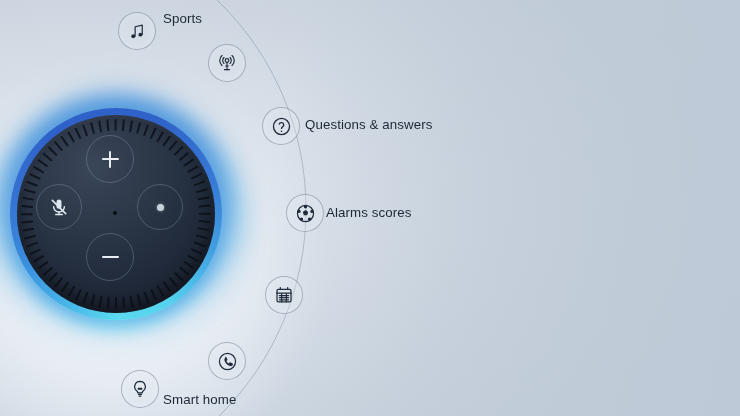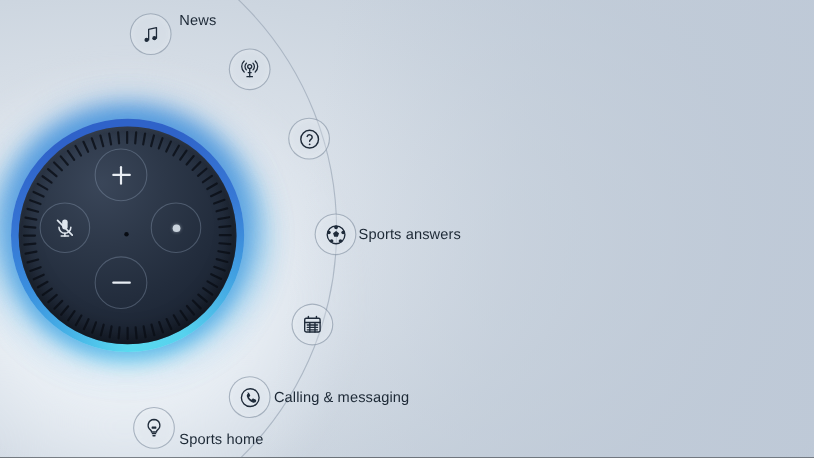--- a/index.html
+++ b/index.html
@@ -338,21 +338,21 @@
     <div class="center-hole"></div>
   </div>
 
   <div class="node" style="left:118px; top:12px;">
     <svg width="19" height="19" viewBox="0 0 24 24" fill="none" stroke="#1f2b3a" stroke-width="1.5" stroke-linecap="round" stroke-linejoin="round">
       <path d="M9 18V6l9-2v12"></path>
       <circle cx="6.6" cy="18" r="2.4" fill="#1f2b3a" stroke="none"></circle>
       <circle cx="15.6" cy="16" r="2.4" fill="#1f2b3a" stroke="none"></circle>
     </svg>
   </div>
-  <div class="label" style="left:163px; top:12px;">News</div>
+  <div class="label" style="left:163px; top:12px;">Sports</div>
 
   <div class="node" style="left:208px; top:44px;">
     <svg width="20" height="20" viewBox="0 0 24 24" fill="none" stroke="#1f2b3a" stroke-width="1.4" stroke-linecap="round" stroke-linejoin="round">
       <circle cx="12" cy="9" r="2.2"></circle>
       <path d="M8.4 5.4a5 5 0 0 0 0 7.2"></path>
       <path d="M15.6 5.4a5 5 0 0 1 0 7.2"></path>
       <path d="M6 3a8 8 0 0 0 0 12"></path>
       <path d="M18 3a8 8 0 0 1 0 12"></path>
       <path d="M12 11.2V20"></path>
       <path d="M9 20h6"></path>
@@ -360,56 +360,56 @@
     </svg>
   </div>
 
   <div class="node" style="left:262px; top:107px;">
     <svg width="21" height="21" viewBox="0 0 24 24" fill="none" stroke="#1f2b3a" stroke-width="1.5" stroke-linecap="round" stroke-linejoin="round">
       <circle cx="12" cy="12" r="9.2"></circle>
       <path d="M9.4 9.2a2.7 2.7 0 0 1 5.2 1c0 1.9-2.6 2.2-2.6 4"></path>
       <circle cx="12" cy="17.4" r="0.95" fill="#1f2b3a" stroke="none"></circle>
     </svg>
   </div>
+  <div class="label" style="left:305px; top:118px;">Questions &amp; answers</div>
 
   <div class="node" style="left:286px; top:194px;">
     <svg width="21" height="21" viewBox="0 0 24 24" fill="none" stroke="#1f2b3a" stroke-width="1.4">
       <circle cx="12" cy="12" r="9.2"></circle>
       <polygon points="12,8.1 15.1,10.35 13.9,14 10.1,14 8.9,10.35" fill="#1f2b3a" stroke="none"></polygon>
       <circle cx="12" cy="4.3" r="1.9" fill="#1f2b3a" stroke="none"></circle>
       <circle cx="19.4" cy="9.6" r="1.9" fill="#1f2b3a" stroke="none"></circle>
       <circle cx="16.6" cy="18.4" r="1.9" fill="#1f2b3a" stroke="none"></circle>
       <circle cx="7.4" cy="18.4" r="1.9" fill="#1f2b3a" stroke="none"></circle>
       <circle cx="4.6" cy="9.6" r="1.9" fill="#1f2b3a" stroke="none"></circle>
     </svg>
   </div>
-  <div class="label" style="left:326px; top:206px;">Sports answers</div>
+  <div class="label" style="left:326px; top:206px;">Alarms scores</div>
 
   <div class="node" style="left:265px; top:276px;">
     <svg width="20" height="20" viewBox="0 0 24 24" fill="none" stroke="#1f2b3a" stroke-width="1.5" stroke-linecap="round" stroke-linejoin="round">
       <rect x="3.6" y="5.2" width="16.8" height="15" rx="1.6"></rect>
       <path d="M3.6 9.8h16.8"></path>
       <path d="M7.6 5.2V3.2"></path>
       <path d="M16.4 5.2V3.2"></path>
       <path d="M6.4 12.6h11.2M6.4 15.2h11.2M6.4 17.8h11.2"></path>
       <path d="M9.2 10.6v9.6M14.8 10.6v9.6"></path>
     </svg>
   </div>
 
   <div class="node" style="left:208px; top:342px;">
     <svg width="21" height="21" viewBox="0 0 24 24" fill="none" stroke="#1f2b3a" stroke-width="1.4" stroke-linecap="round" stroke-linejoin="round">
       <circle cx="12" cy="12" r="9.2"></circle>
       <path d="M8.9 6.9c.8-.5 1.6-.2 2 .6l.9 1.7c.3.6.2 1.2-.3 1.6l-.8.6c.5 1.3 1.5 2.3 2.8 2.8l.6-.8c.4-.5 1-.6 1.6-.3l1.7.9c.8.4 1.1 1.2.6 2-.6 1-1.7 1.5-2.9 1.2-3.2-.7-5.9-3.4-6.6-6.6-.3-1.2.2-2.3 1.2-2.9" fill="#1f2b3a" stroke="none"></path>
     </svg>
   </div>
-  <div class="label" style="left:249px; top:354px;">Calling &amp; messaging</div>
 
   <div class="node" style="left:121px; top:370px;">
     <svg width="20" height="20" viewBox="0 0 24 24" fill="none" stroke="#1f2b3a" stroke-width="1.5" stroke-linecap="round" stroke-linejoin="round">
       <path d="M12 2.8a6.4 6.4 0 0 0-3.7 11.6c.6.45.95 1.1.95 1.8v.3h5.5v-.3c0-.7.35-1.35.95-1.8A6.4 6.4 0 0 0 12 2.8z"></path>
       <rect x="9.4" y="10.6" width="5.2" height="2.2" rx="0.5" fill="#1f2b3a" stroke="none"></rect>
       <path d="M10.2 18.3h3.6"></path>
       <path d="M10.9 20.5h2.2"></path>
     </svg>
   </div>
-  <div class="label" style="left:163px; top:393px;">Sports home</div>
+  <div class="label" style="left:163px; top:393px;">Smart home</div>
 
 </div>
 
 </body></html>

